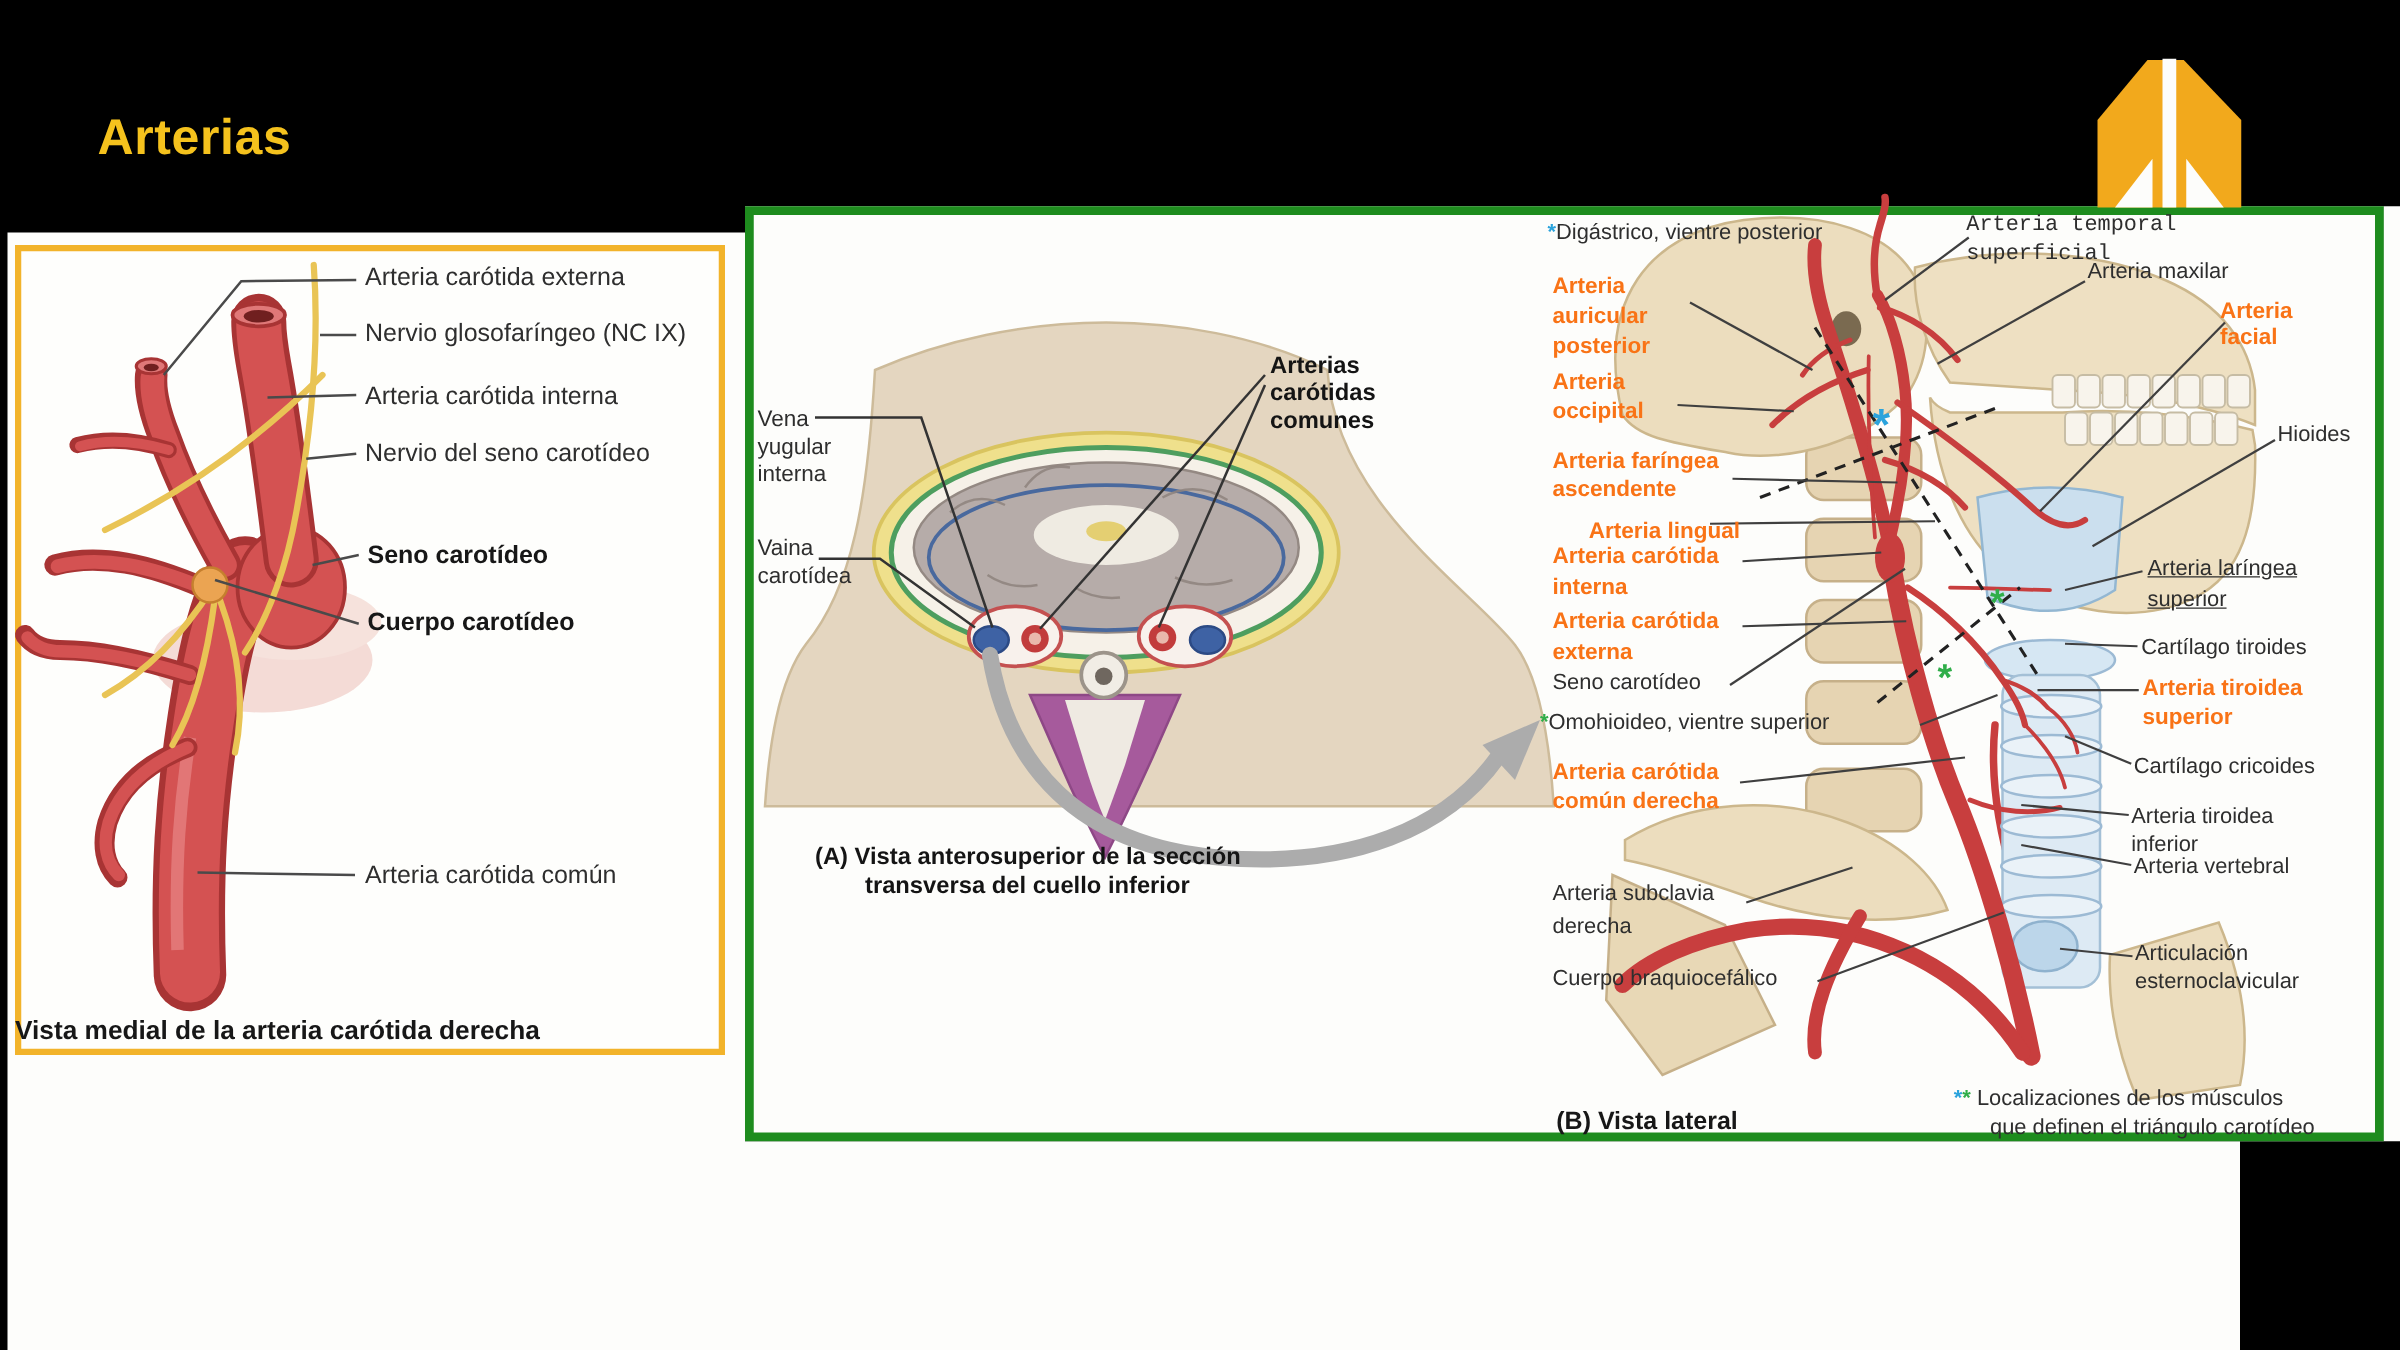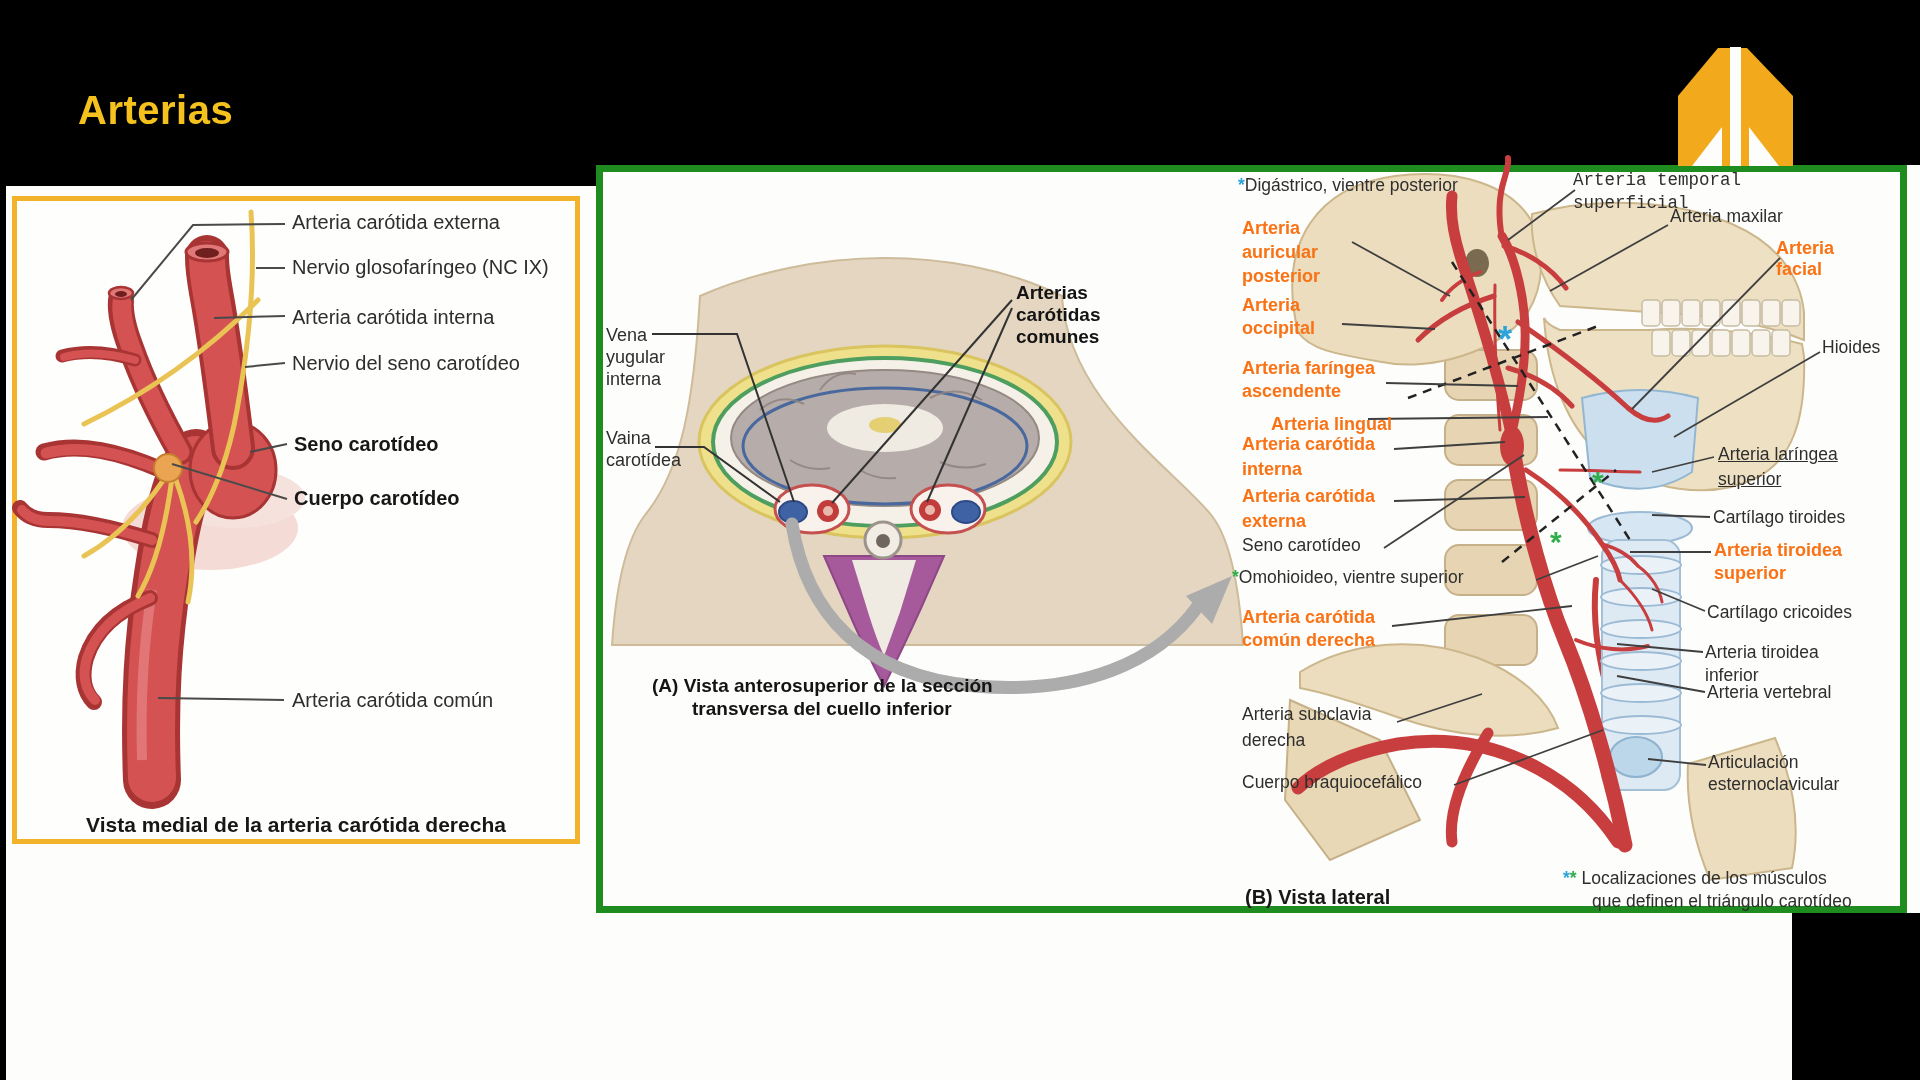--- a/index.html
+++ b/index.html
@@ -18,21 +18,21 @@
   .s20{font-size:20px;line-height:24px;}
   .s21b{font-size:21px;line-height:25px;font-weight:bold;color:#171717;}
   .s18{font-size:18px;line-height:22px;}
   .s175{font-size:17.5px;line-height:23px;}
   .s18b{font-size:18px;font-weight:bold;color:#f97316;}
   .s19b{font-size:19px;line-height:22px;font-weight:bold;color:#141414;}
   .ast-blue{color:var(--asterisk-blue,#2BA3DC);font-weight:bold;}
   .ast-green{color:var(--asterisk-green,#2FAE49);font-weight:bold;}
   #source-link{position:absolute;left:42px;top:970px;font-size:21px;line-height:27px;
     color:var(--link-blue,#2E74B6);text-decoration:underline;white-space:pre-line;z-index:6;}
-  .cap-center{text-align:center;}
+  .cap-center{}
 </style>
 </head>
 <body>
 
 <div id="stage">
 
   <div id="title">Arterias</div>
 
   <div class="panel" style="left:6px;top:186px;width:590px;height:894px;"></div>
   <div class="panel" style="left:596px;top:913px;width:1196px;height:167px;"></div>

